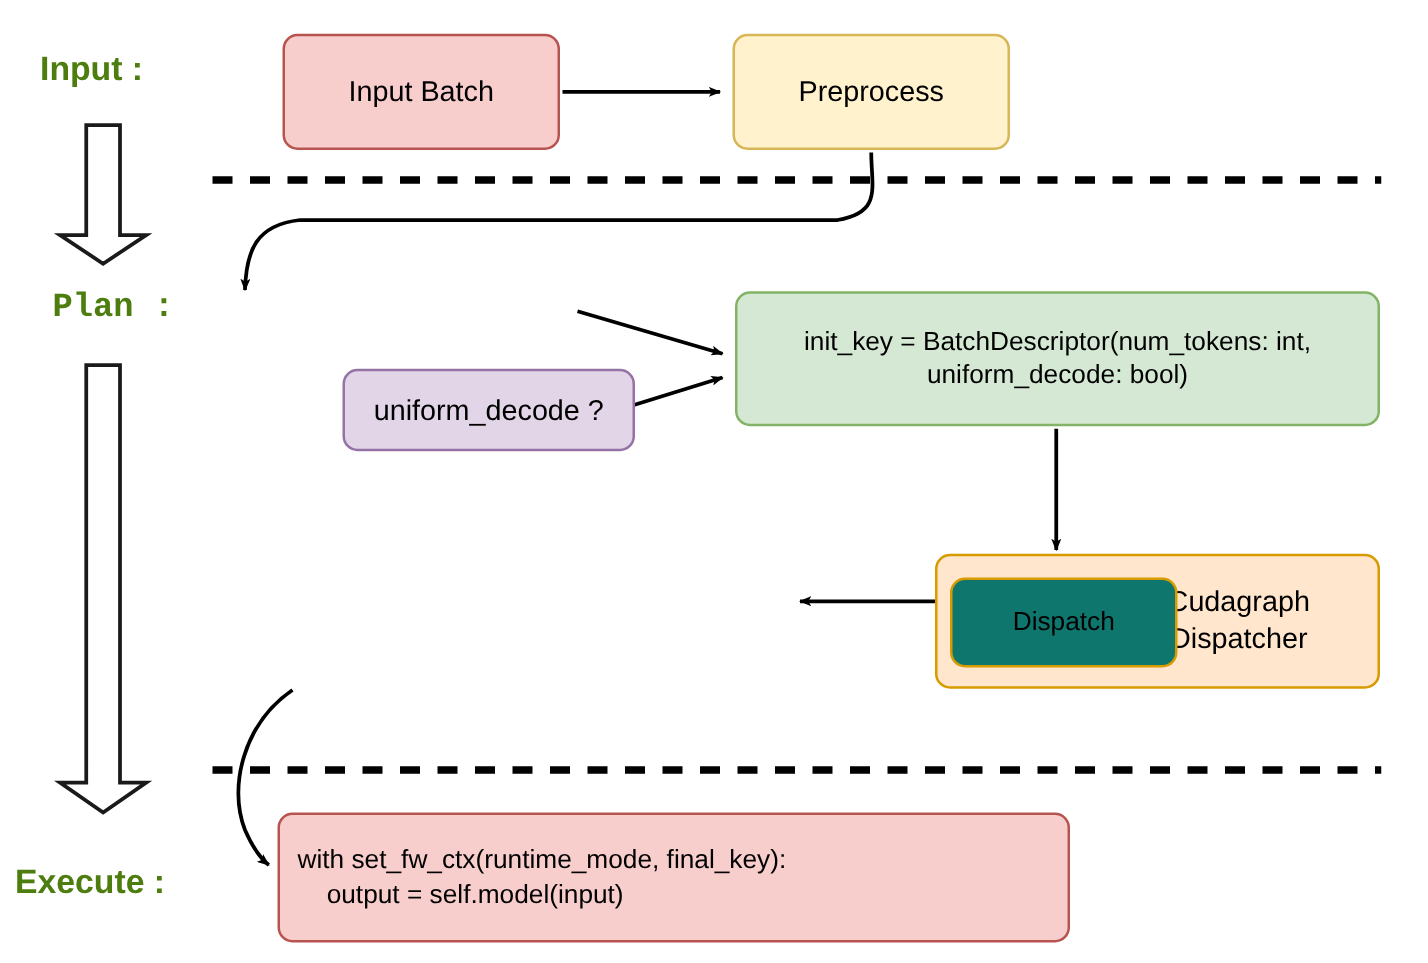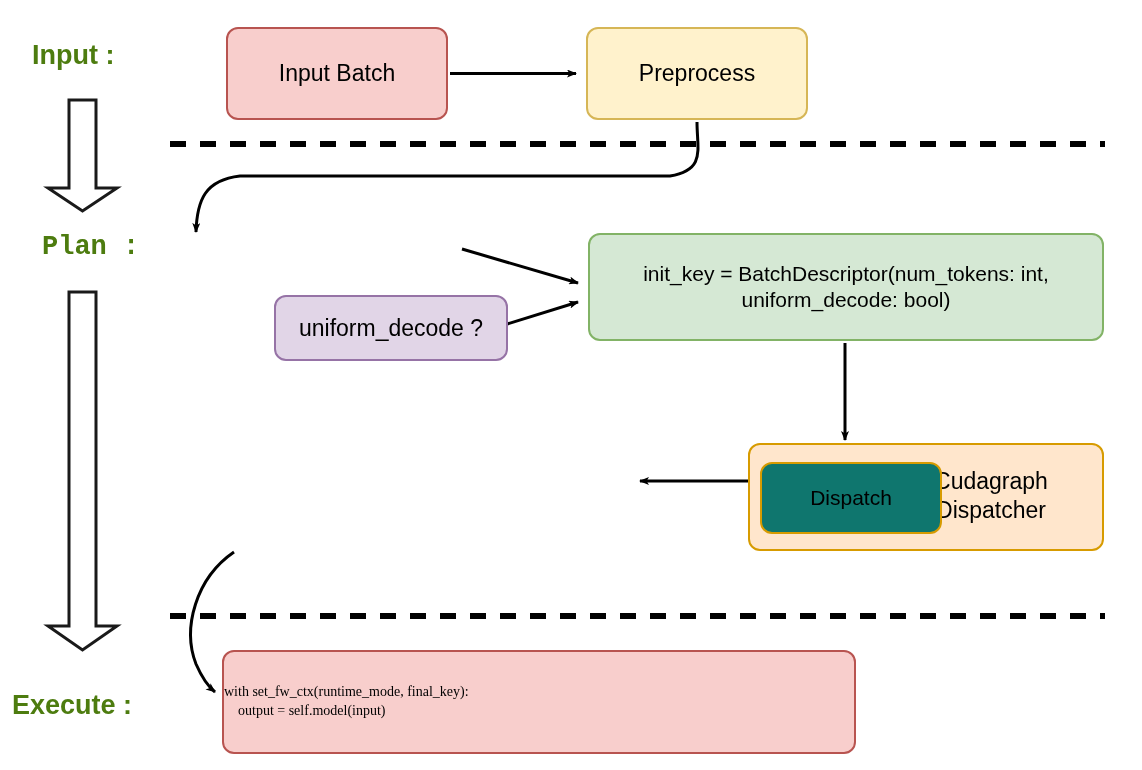--- a/index.html
+++ b/index.html
@@ -93,24 +93,24 @@
   }
   .node-runtime-mode {
     left: 226px; top: 446px; width: 404px; height: 104px;
     background: #dae8fc; border-color: #6c8ebf;
     font-size: 20px;
     padding: 0 8px;
   }
   .node-code {
     left: 222px; top: 650px; width: 634px; height: 104px;
     background: #f8cecc; border-color: #b85450;
-    font-family: Liberation Serif, serif;
-    font-size: 14px;
+    font-family: Liberation Sans, sans-serif;
+    font-size: 21px;
     justify-content: flex-start;
-    padding-left: 0;
+    padding-left: 14px;
     white-space: pre;
     text-align: left;
     line-height: 1.35;
   }
   .lbl-input  { left: 32px;  top: 40px;  }
   .lbl-plan   { left: 42px;  top: 232px; font-family: Liberation Mono, monospace; }
   .lbl-exec   { left: 12px;  top: 666px; margin-top: 24px; }
 </style>
 </head>
 <body>

